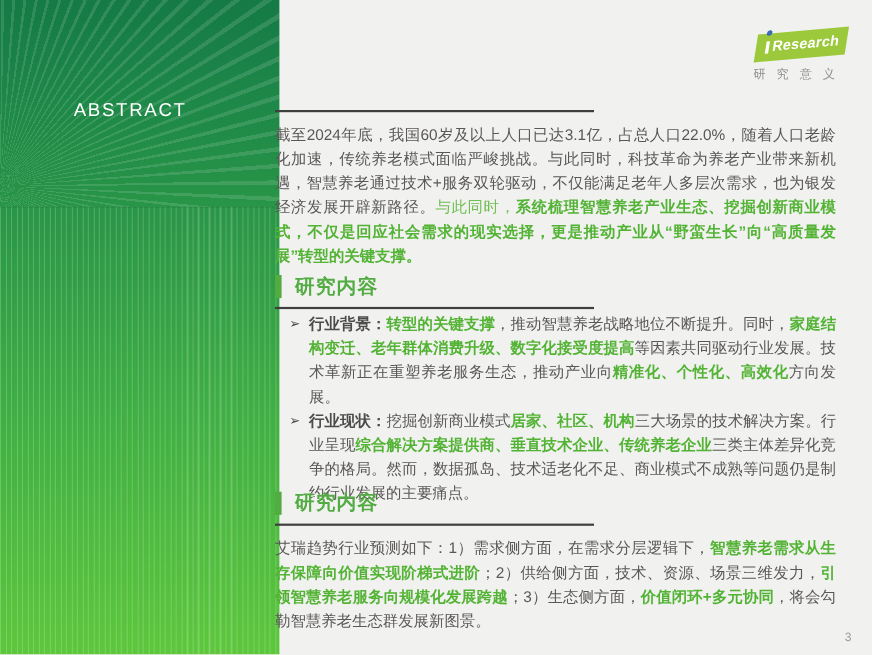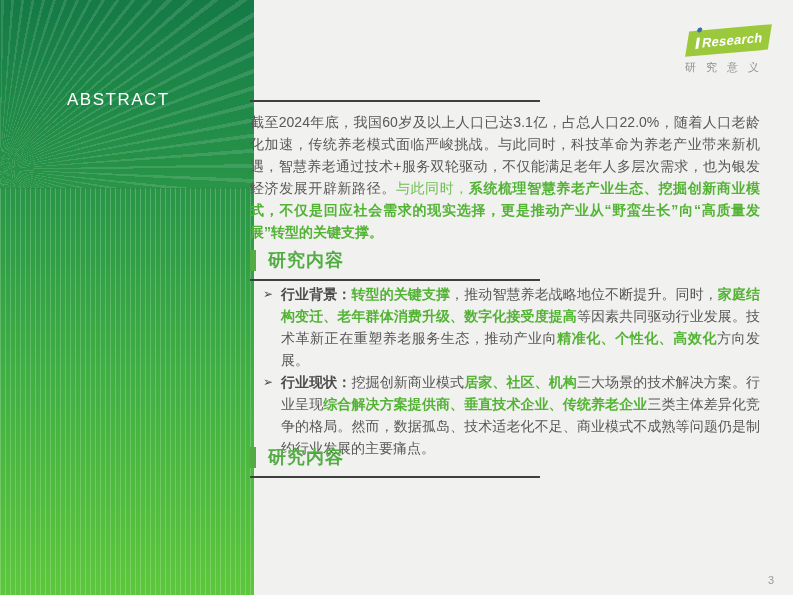--- a/index.html
+++ b/index.html
@@ -128,19 +128,20 @@
         </li>
       </ul>
     </section>
 
     <section class="sec sec3">
       <div class="sec-head">
         <span class="sec-bar"></span>
         <h2 class="sec-title">研究内容</h2>
       </div>
       <div class="sec-underline"></div>
+      <p class="para"><span class="s-t">艾瑞趋势行业预测如下：1）需求侧方面，在需求分层逻辑下，</span><span class="s-gb">智慧养老需求从生存保障向价值实现阶梯式进阶</span><span class="s-t">；2）供给侧方面，技术、资源、场景三维发力，</span><span class="s-gb">引领智慧养老服务向规模化发展跨越</span><span class="s-t">；3）生态侧方面，</span><span class="s-gb">价值闭环+多元协同</span><span class="s-t">，将会勾勒智慧养老生态群发展新图景。</span></p>
     </section>
 
   </main>
 
   <div class="page-number">3</div>
 
 </div>
 
 </body></html>

